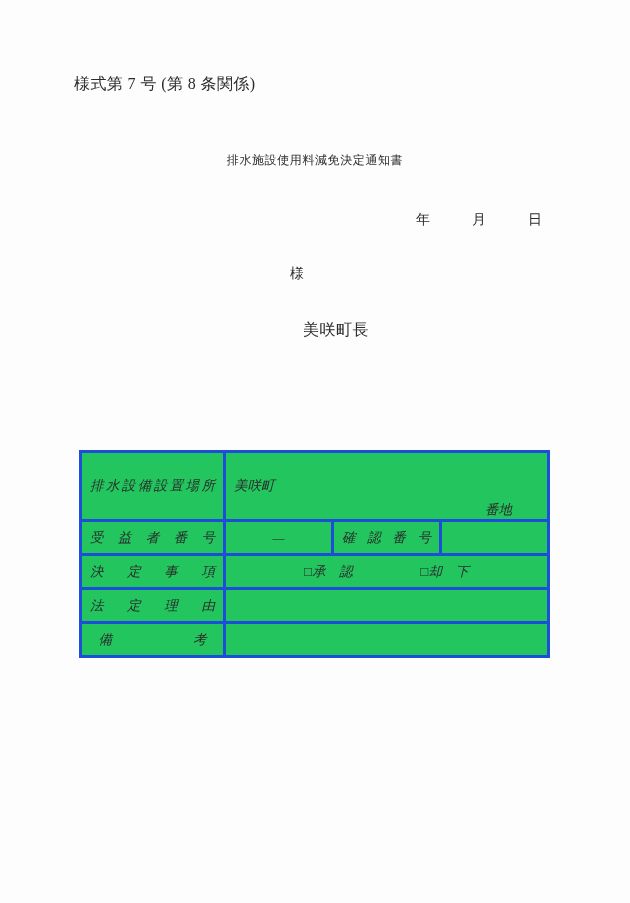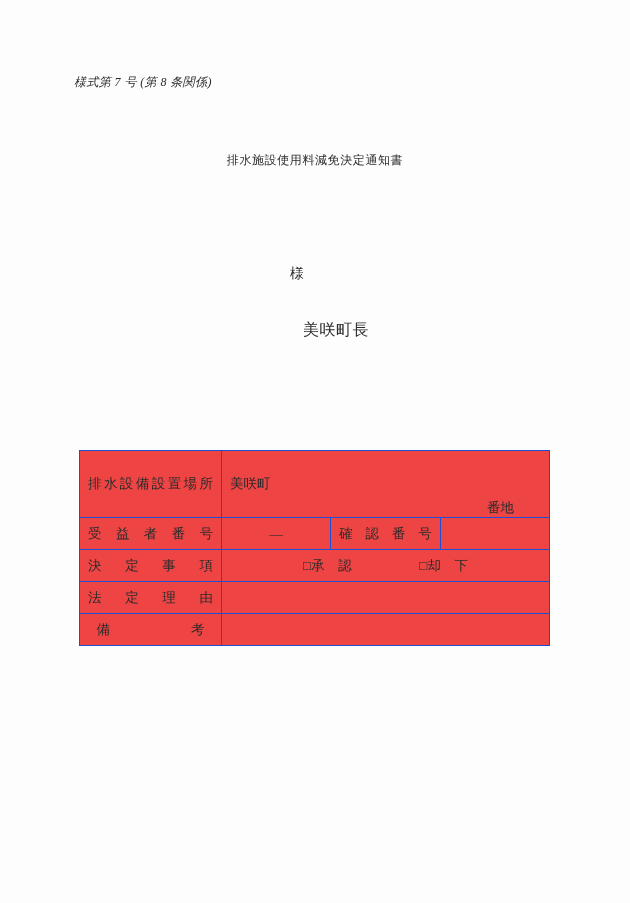--- a/index.html
+++ b/index.html
@@ -19,24 +19,23 @@
     position: absolute;
     inset: 0;
     background: #fdfdfd;
   }
 
   
   .form-no {
     position: absolute;
     left: 74px;
     top: 74px;
-    font-size: 12px;
+    font-size: 16px;
     letter-spacing: 0.4px;
     white-space: nowrap;
-    font-style: italic;
   }
 
   
   .doc-title {
     position: absolute;
     left: 0;
     right: 0;
     top: 152px;
     text-align: center;
     font-size: 12px;
@@ -92,25 +91,26 @@
   .form-table {
     position: absolute;
     left: 79px;
     top: 450px;
     width: 471px;
     border-collapse: collapse;
     table-layout: fixed;
     font-size: 13.5px;
   }
   .form-table td {
-    border: 1px solid #1d4ed8;
+    border: 3px solid #1d4ed8;
     height: 31px;
     padding: 0 8px;
     vertical-align: middle;
-    background: #ef4444;
+    background: #22c55e;
+    font-style: italic;
   }
   .lbl {
     width: 125px;
     white-space: nowrap;
     text-align: justify;
     text-align-last: justify;
     font-size: 13.5px;
   }
   .lbl-narrow {
     width: 125px;
@@ -153,20 +153,21 @@
 </style>
 </head>
 <body>
 
 <div class="page">
 
   <div class="form-no">様式第 7 号 (第 8 条関係)</div>
 
   <div class="doc-title">排水施設使用料減免決定通知書</div>
 
+  <div class="date-line">年　　　月　　　日</div>
 
   <div class="addressee">様</div>
 
   <div class="issuer">美咲町長</div>
 
 
   <table class="form-table">
     <tbody>
       <tr>
         <td class="lbl">排水設備設置場所</td>

